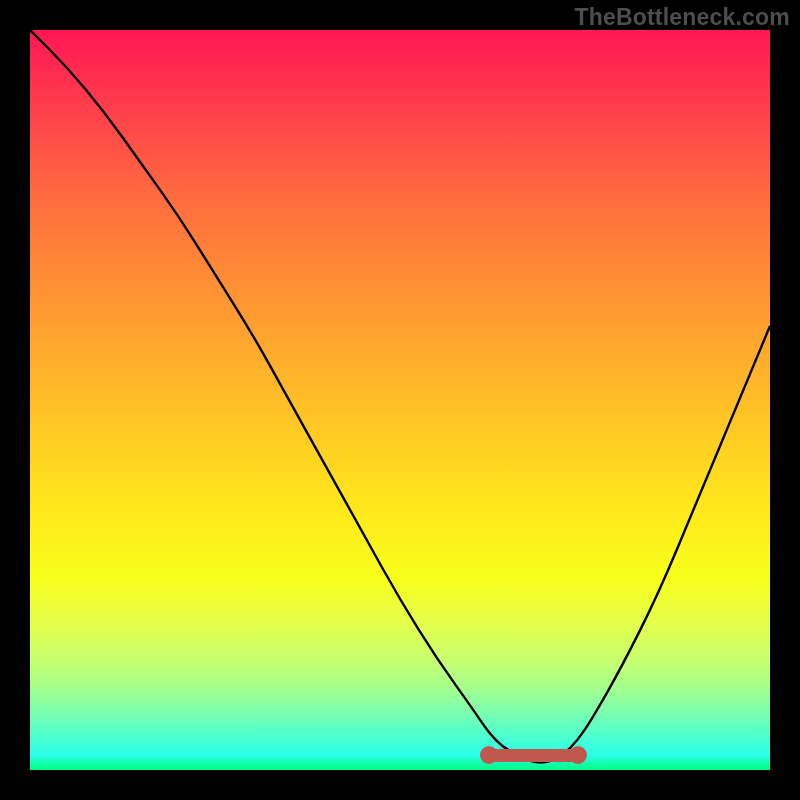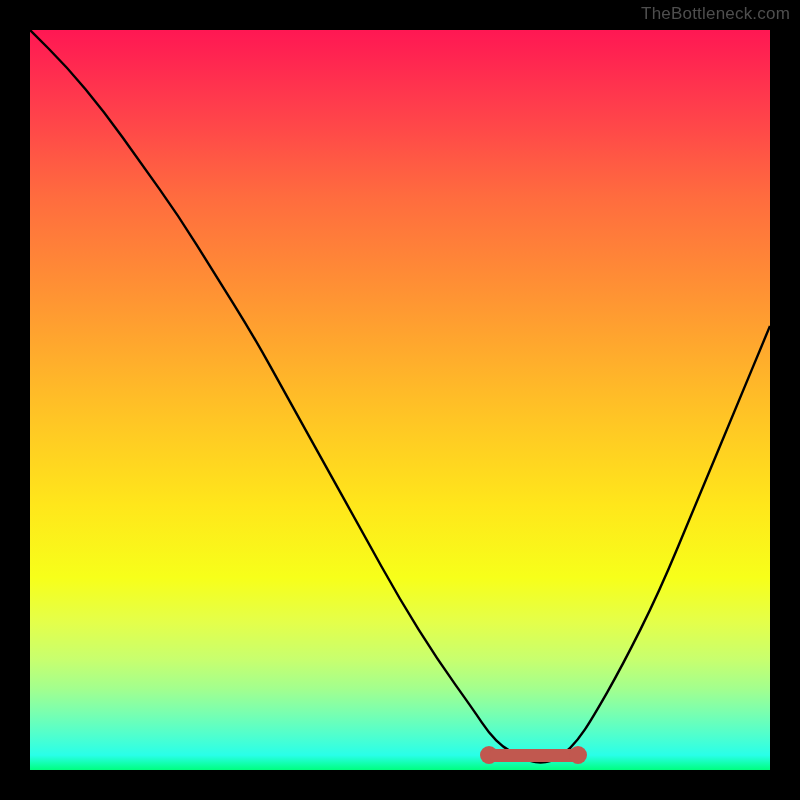--- a/index.html
+++ b/index.html
@@ -15,22 +15,22 @@
     position: relative;
     width: 800px;
     height: 800px;
     background: #000;
   }
   .watermark {
     position: absolute;
     top: 4px;
     right: 10px;
     color: #4e4e4e;
-    font-size: 17px;
-    font-weight: 400;
+    font-size: 23px;
+    font-weight: 700;
     letter-spacing: 0.2px;
     z-index: 10;
     user-select: none;
   }
   .plot-area {
     position: absolute;
     left: 30px;
     top: 30px;
     width: 740px;
     height: 740px;

